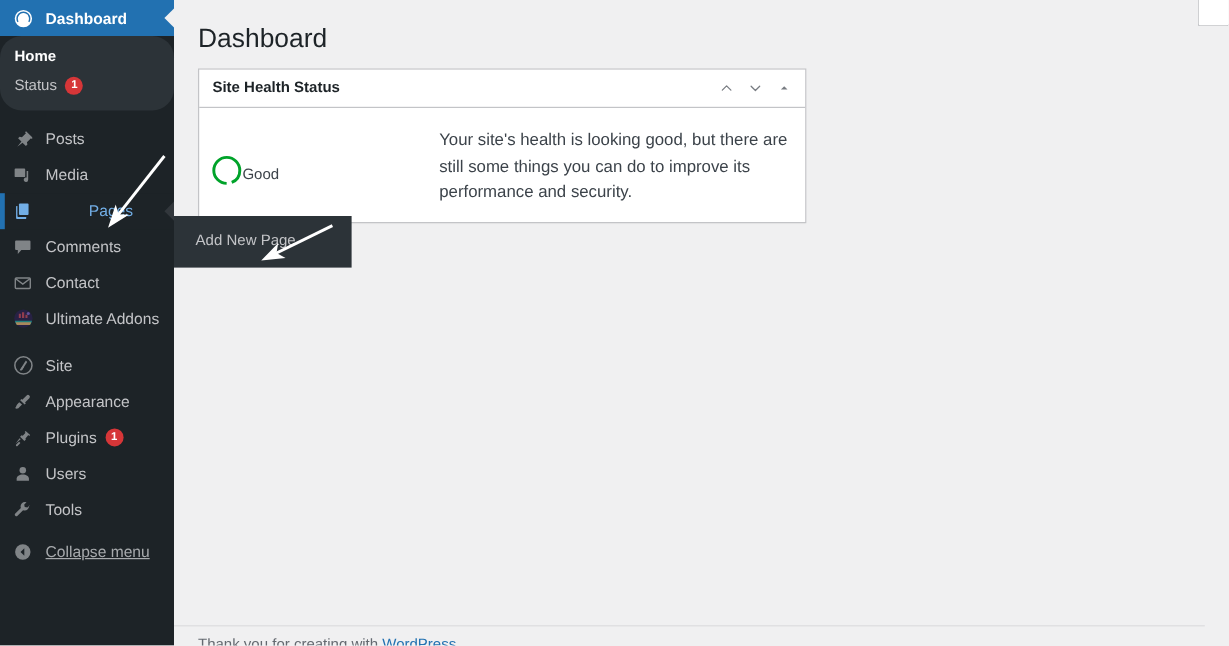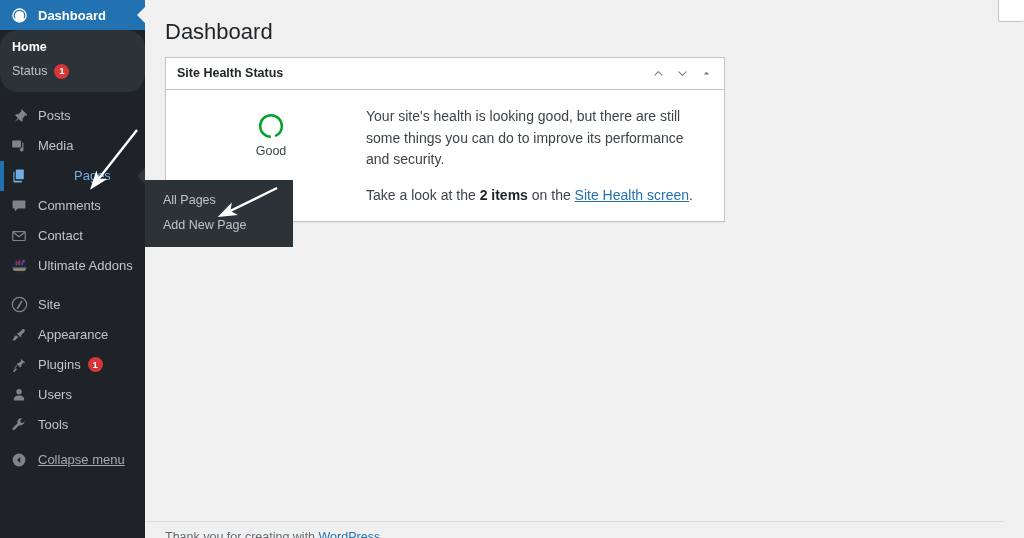--- a/index.html
+++ b/index.html
@@ -161,21 +161,21 @@
     padding: 18px 0 12px 20px;
     font-size: 22px;
     font-weight: 400;
     color: #1d2327;
     line-height: 1.3;
   }
   .postbox {
     position: absolute;
     left: 20px;
     top: 57px;
-    width: 560px;
+    width: 507px;
     background: #fff;
     border: 1px solid #c3c4c7;
     box-shadow: 0 1px 1px rgba(0,0,0,.04);
     box-sizing: border-box;
   }
   .postbox-header {
     display: flex;
     align-items: center;
     height: 32px;
     border-bottom: 1px solid #c3c4c7;
@@ -209,21 +209,20 @@
   }
   .inside-health {
     display: flex;
     padding: 14px 14px 14px 10px;
     box-sizing: border-box;
   }
   .health-left {
     width: 190px;
     flex: 0 0 190px;
     display: flex;
-    flex-direction: column;
     align-items: center;
     justify-content: flex-start;
     padding-top: 9px;
   }
   .donut { width: 26px; height: 26px; display:block; }
   .health-good {
     margin-top: 6px;
     font-size: 12.5px;
     color: #3c434a;
     line-height: 1;
@@ -435,23 +434,20 @@
       <svg width="16" height="16" viewBox="0 0 20 20">
         <circle cx="10" cy="10" r="8" fill="#a7aaad"></circle>
         <path d="M11.6 6.2L7.6 10l4 3.8z" fill="#1d2327"></path>
       </svg>
     </span>
     <span class="mlabel">Collapse menu</span>
   </div>
 </div>
 
 <div id="pages-flyout">
-  <div class="fly-item">
-    <span>All Pages</span>
-  </div>
   <div class="fly-item">
     <span>Add New Page</span>
   </div>
 </div>
 
 <div id="wpbody">
 
   <div id="corner-panel"></div>
 
   <h1 id="page-title">Dashboard</h1>
@@ -481,23 +477,20 @@
     <div class="inside-health">
       <div class="health-left">
         <svg class="donut" viewBox="0 0 36 36">
           <circle cx="18" cy="18" r="15" fill="none" stroke="#00a32a" stroke-width="3.4" stroke-dasharray="88 6" stroke-dashoffset="47" transform="rotate(-90 18 18)"></circle>
         </svg>
         <div class="health-good">Good</div>
       </div>
 
       <div class="health-right">
         <p>Your site's health is looking good, but there are still some things you can do to improve its performance and security.</p>
-        <p>
-          <span>Take a look at the </span><strong>2 items</strong><span> on the </span><a href="#">Site Health screen</a><span>.</span>
-        </p>
       </div>
     </div>
   </div>
 
   <div id="wpfooter">
     <span>Thank you for creating with </span><a href="#">WordPress</a><span>.</span>
   </div>
 </div>
 
 <svg id="annotations">

